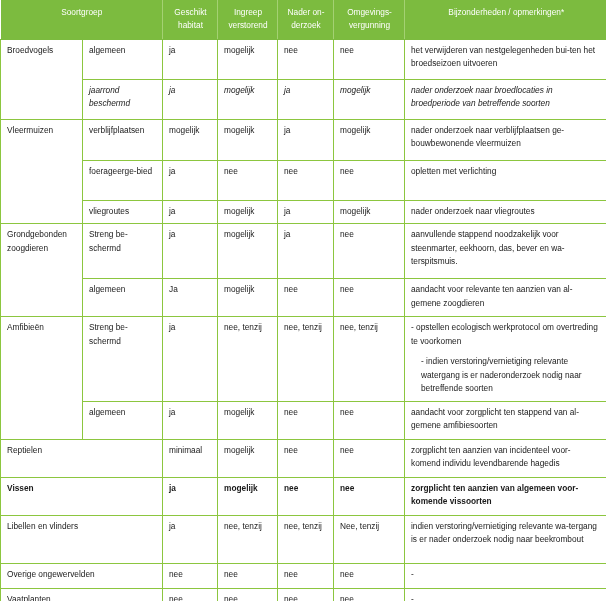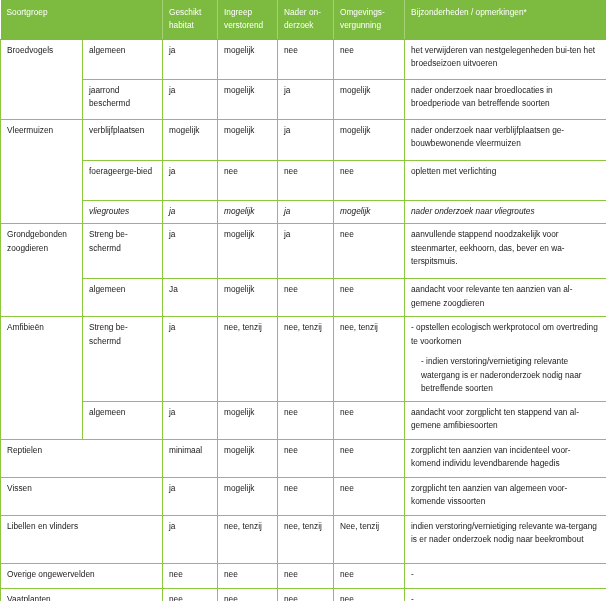--- a/index.html
+++ b/index.html
@@ -26,21 +26,21 @@
   #species-table col.c-hab    { width: 55px; }
   #species-table col.c-ing    { width: 60px; }
   #species-table col.c-nad    { width: 56px; }
   #species-table col.c-omg    { width: 71px; }
   #species-table col.c-bij    { width: 202px; }
 
   #species-table thead th {
     background: #7cbb3f;
     color: #ffffff;
     font-weight: normal;
-    text-align: left;
+    text-align: center;
     vertical-align: top;
     padding: 6px 5px 6px 6px;
     border-right: 1px solid #a4d173;
     border-bottom: 1px solid #7cbb3f;
     height: 26px;
     box-sizing: border-box;
   }
   #species-table thead th:last-child { border-right: none; }
 
   #species-table tbody td {
@@ -101,21 +101,21 @@
         <td rowspan="2" class="group-cell">Broedvogels</td>
         <td>algemeen</td>
         <td>ja</td>
         <td>mogelijk</td>
         <td>nee</td>
         <td>nee</td>
         <td>
           <span class="para">het verwijderen van nestgelegenheden bui-ten het broedseizoen uitvoeren</span>
         </td>
       </tr>
-      <tr style="height: 40px;">
+      <tr style="height: 40px; font-style: italic;">
         <td>jaarrond beschermd</td>
         <td>ja</td>
         <td>mogelijk</td>
         <td>ja</td>
         <td>mogelijk</td>
         <td>
           <span class="para">nader onderzoek naar broedlocaties in broedperiode van betreffende soorten</span>
         </td>
       </tr>
       <tr class="group-start" style="height: 41px;">
@@ -132,21 +132,21 @@
       <tr style="height: 40px;">
         <td>foerageerge-bied</td>
         <td>ja</td>
         <td>nee</td>
         <td>nee</td>
         <td>nee</td>
         <td>
           <span class="para">opletten met verlichting</span>
         </td>
       </tr>
-      <tr style="height: 21px; font-style: italic;">
+      <tr style="height: 21px;">
         <td>vliegroutes</td>
         <td>ja</td>
         <td>mogelijk</td>
         <td>ja</td>
         <td>mogelijk</td>
         <td>
           <span class="para">nader onderzoek naar vliegroutes</span>
         </td>
       </tr>
       <tr class="group-start" style="height: 55px;">
@@ -195,21 +195,21 @@
       <tr class="group-start" style="height: 38px; padding-left: 25px;">
         <td colspan="2" class="group-cell">Reptielen</td>
         <td>minimaal</td>
         <td>mogelijk</td>
         <td>nee</td>
         <td>nee</td>
         <td>
           <span class="para">zorgplicht ten aanzien van incidenteel voor-komend individu levendbarende hagedis</span>
         </td>
       </tr>
-      <tr class="group-start" style="height: 38px;">
+      <tr class="group-start" style="height: 38px; font-weight: bold;">
         <td colspan="2" class="group-cell">Vissen</td>
         <td>ja</td>
         <td>mogelijk</td>
         <td>nee</td>
         <td>nee</td>
         <td>
           <span class="para">zorgplicht ten aanzien van algemeen voor-komende vissoorten</span>
         </td>
       </tr>
       <tr class="group-start" style="height: 48px; margin-top: 36px;">

